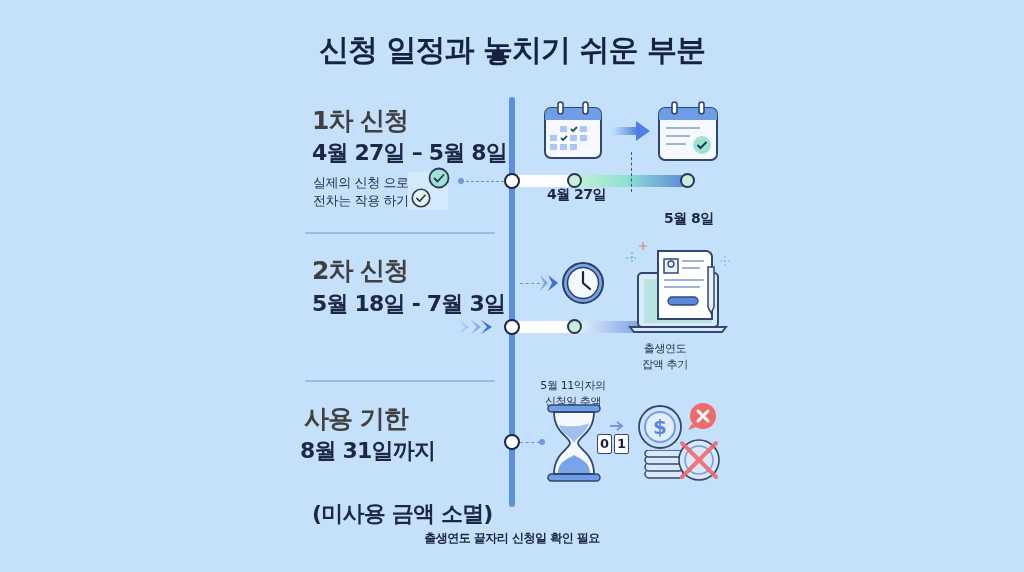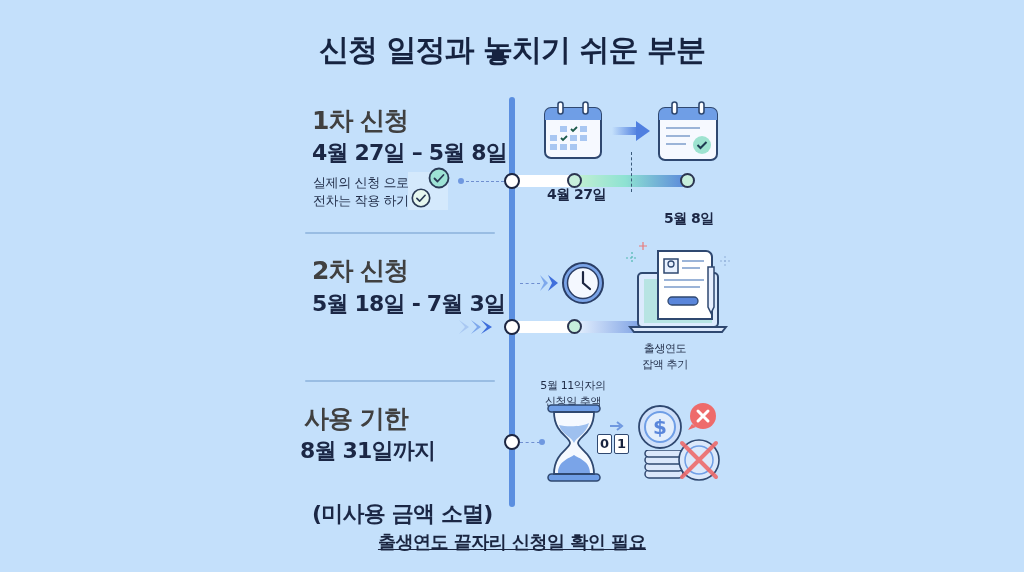--- a/index.html
+++ b/index.html
@@ -10,21 +10,21 @@
     color: #18243f;
     position: relative;
   }
   .abs { position: absolute; }
   .title {
     left: 0; top: 30px; width: 1024px; text-align: center;
     font-size: 30px; font-weight: bold; letter-spacing: -1px; color: #162340;
   }
   .footer {
     left: 0; top: 530px; width: 1024px; text-align: center;
-    font-size: 18px; font-weight: bold; letter-spacing: -0.5px; color: #1a2540; text-decoration: underline;
+    font-size: 12px; font-weight: bold; letter-spacing: -0.5px; color: #1a2540;
   }
   .timeline {
     left: 509px; top: 97px; width: 6px; height: 410px;
     background: #5b8fe0; border-radius: 3px;
   }
   .divider {
     left: 305px; width: 190px; height: 2px; background: #99bde3; border-radius: 1px;
   }
   .sec-title { font-size: 25px; font-weight: bold; letter-spacing: -1px; color: #404040; text-align: right; }
   .sec-sub { font-size: 22px; font-weight: bold; letter-spacing: -0.8px; color: #1b2745; }

